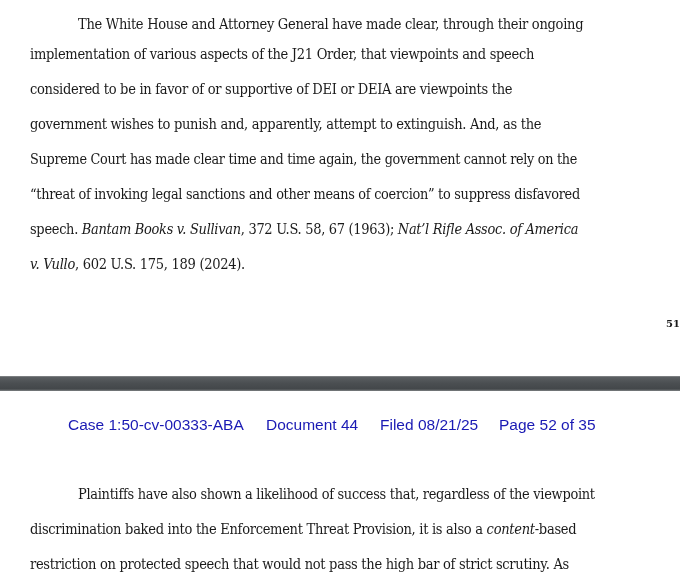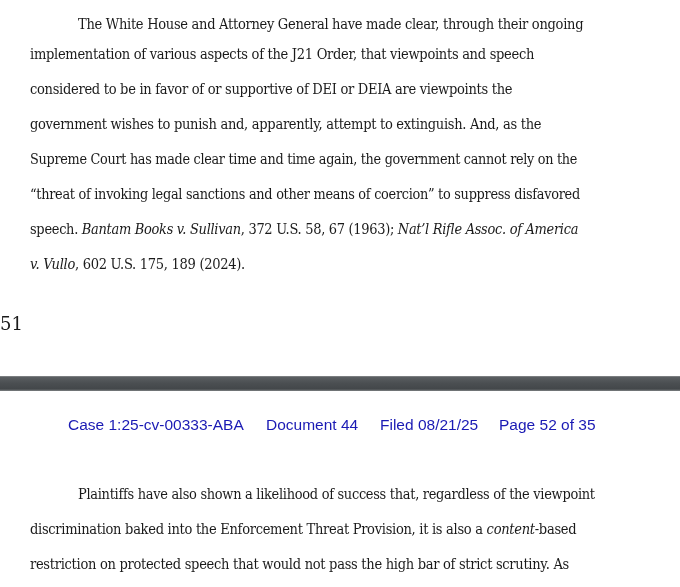--- a/index.html
+++ b/index.html
@@ -16,22 +16,22 @@
   .para { position: absolute; left: 30px; width: 660px; margin: 0; }
   .line {
     position: absolute; left: 0; white-space: nowrap;
     font-size: 15.2px; line-height: 20px;
     letter-spacing: -0.35px;
     transform-origin: left center;
   }
   .line.indent { left: 48px; }
   .ital { font-style: italic; }
   .pagenum {
-    position: absolute; top: 315px; left: 0; width: 680px; text-align: left;
-    font-size: 18px; line-height: 18px; color: #1a1a1a;
+    position: absolute; top: 315px; left: 0; width: 680px; text-align: right;
+    font-size: 10px; line-height: 18px; color: #1a1a1a; font-weight: bold;
   }
   .separator {
     position: absolute; left: 0; top: 376px; width: 680px; height: 15px;
     background: linear-gradient(#9a9c9e 0px, #5b5f62 1px, #4b4f52 7px, #43474a 13px, #7e8284 15px);
   }
   .ecf-header {
     position: absolute; top: 415px; left: 0; width: 680px;
     font-family: "Liberation Sans", sans-serif;
     font-size: 15.5px; line-height: 20px; color: #1a1ab4;
     white-space: nowrap;
@@ -57,21 +57,21 @@
     </div>
   </div>
   <div class="pagenum">51</div>
 </div>
 
 <div class="separator"></div>
 
 <div class="page page-bottom"></div>
 
 <div class="ecf-header">
-  <span style="left:68px">Case 1:25-cv-00333-ABA</span>
+  <span style="left:68px">Case 1:50-cv-00333-ABA</span>
   <span style="left:266px">Document 44</span>
   <span style="left:380px">Filed 08/21/25</span>
   <span style="left:499px">Page 52 of 35</span>
 </div>
 
 <div class="para" style="top:0">
   <div class="line indent" style="top:484px;transform:scaleX(0.855)">Plaintiffs have also shown a likelihood of success that, regardless of the viewpoint</div>
   <div class="line" style="top:519px;transform:scaleX(0.86)">
     <span>discrimination baked into the Enforcement Threat Provision, it is also a </span><span class="ital">content</span><span>-based</span>
   </div>

